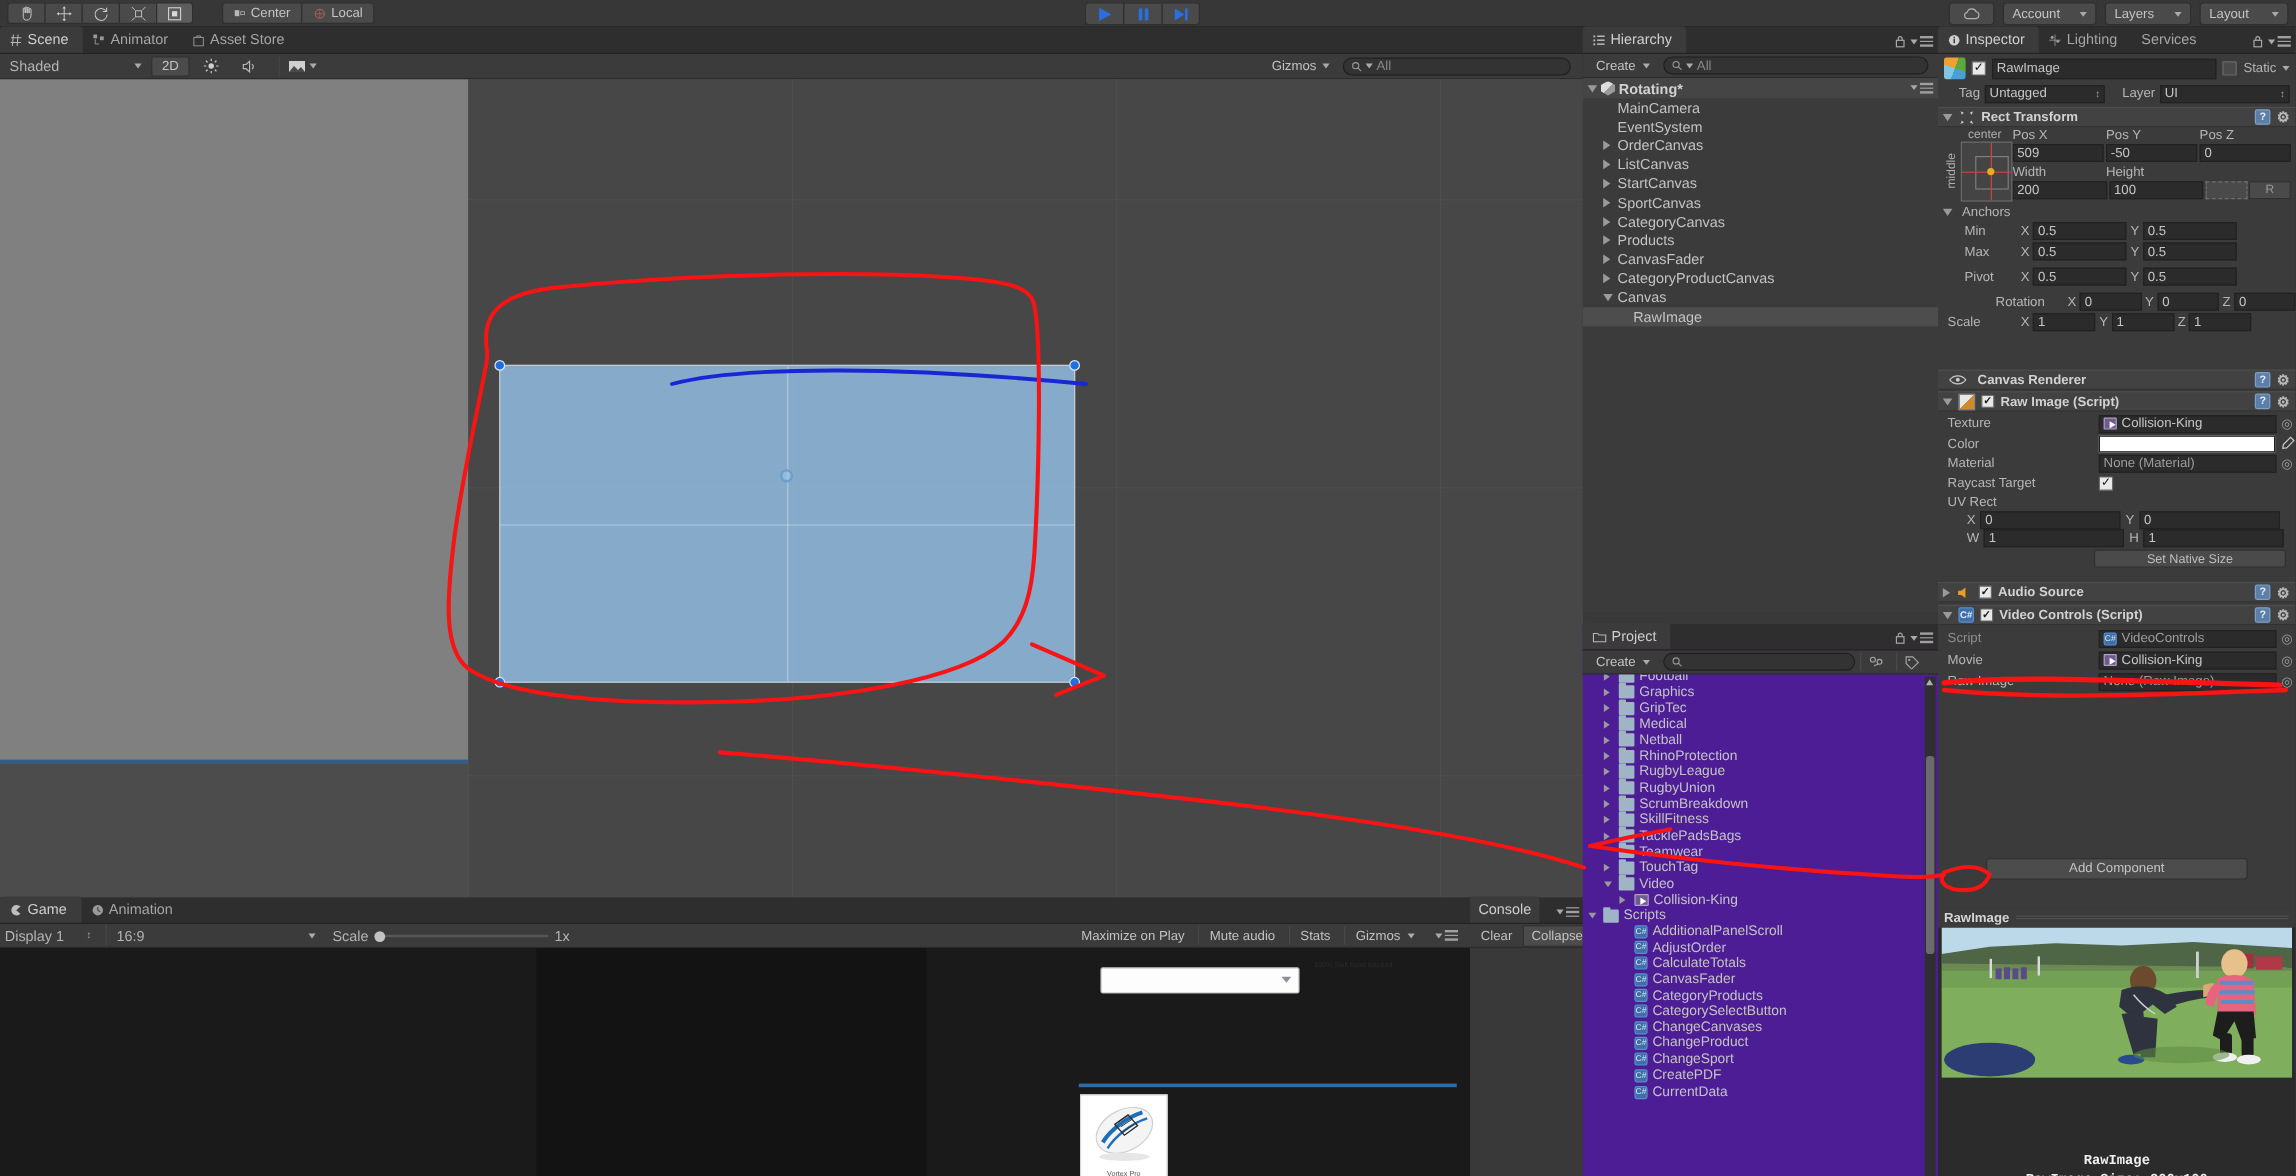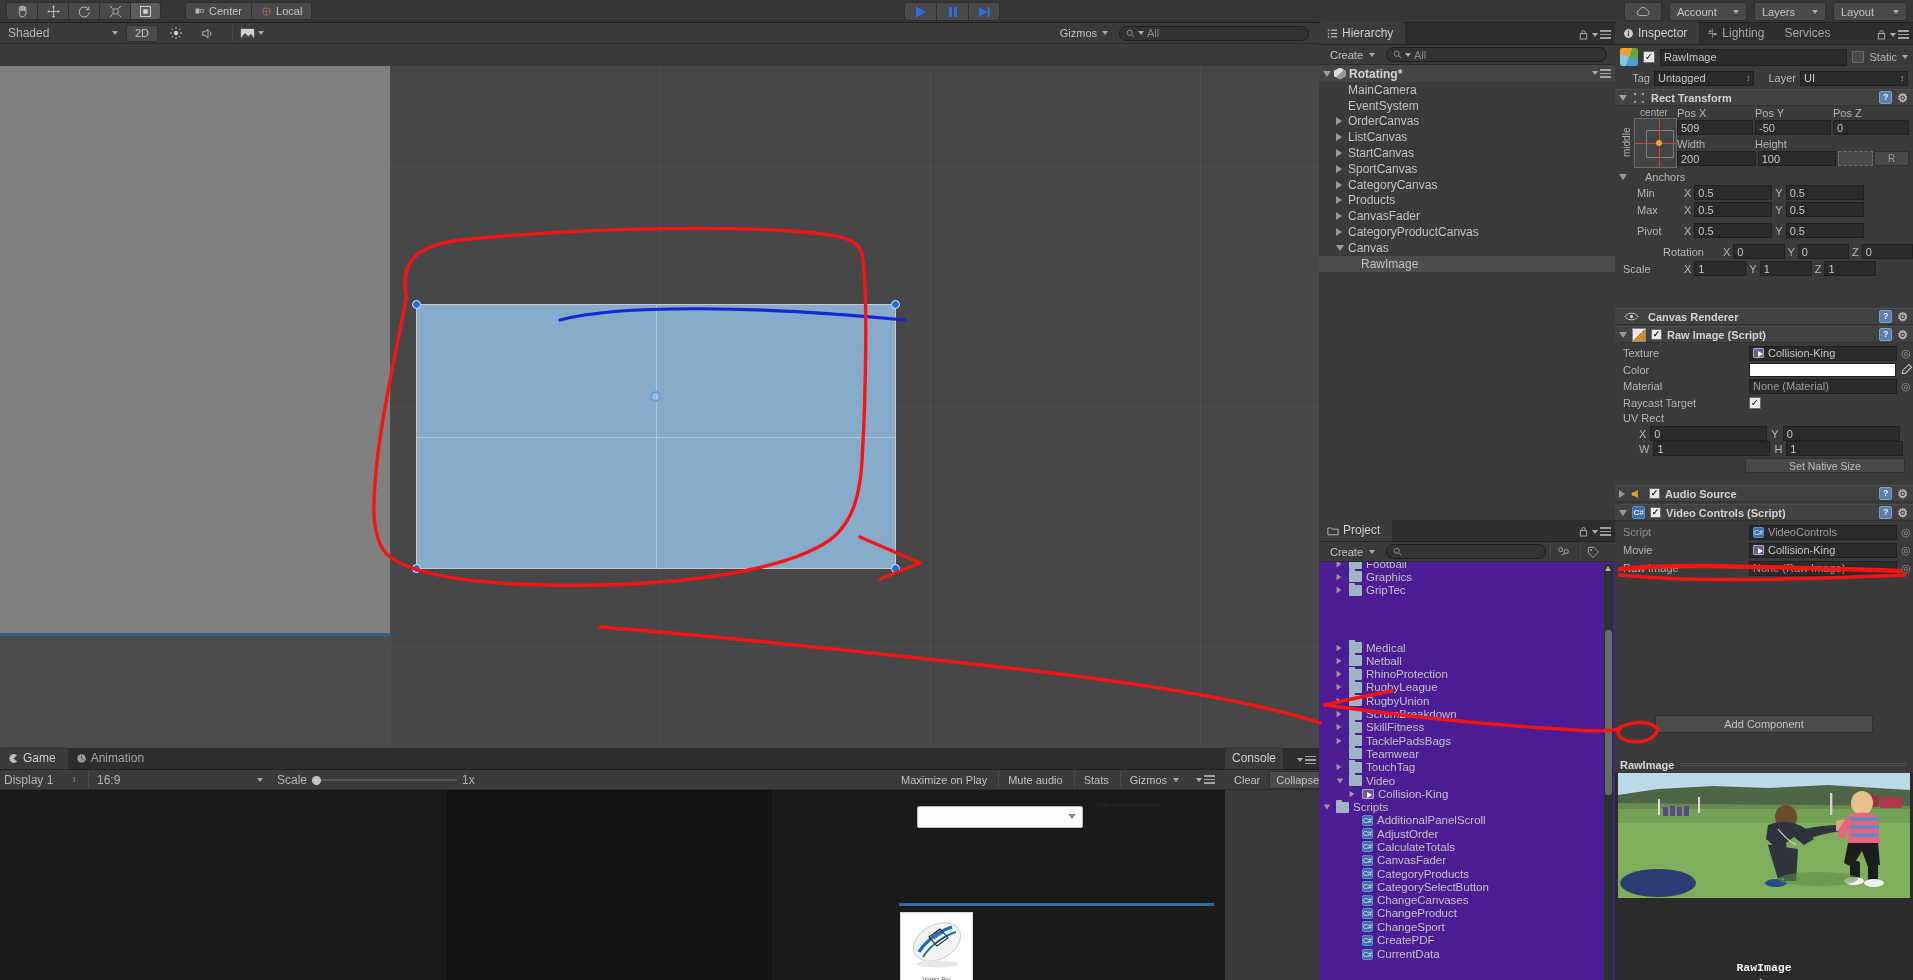--- a/index.html
+++ b/index.html
@@ -329,20 +329,43 @@
         <span class="caret-d"></span>
       </div>
       <div class="tr-btn" style="width:74px;justify-content:space-between;">
         <span>Layout</span>
         <span class="caret-d"></span>
       </div>
     </div>
   </div>
 
   <div class="panel" id="scene">
+    <div class="tabbar">
+      <div class="tab active">
+        <svg width="11" height="11" viewBox="0 0 14 14">
+          <path d="M4 1L3 13M9 1L8 13M1.5 4.5h11M1 9.5h11" stroke="#b8b8b8" stroke-width="1.1"></path>
+        </svg>
+        <span>Scene</span>
+      </div>
+      <div class="tab">
+        <svg width="11" height="11" viewBox="0 0 14 14">
+          <rect x="1" y="1" width="4" height="4" fill="#9a9a9a"></rect>
+            <rect x="8" y="3" width="4" height="4" fill="#9a9a9a"></rect>
+          <path d="M3 6v5h4" stroke="#9a9a9a" fill="none" stroke-width="1"></path>
+        </svg>
+        <span>Animator</span>
+      </div>
+      <div class="tab">
+        <svg width="11" height="11" viewBox="0 0 14 14">
+          <rect x="2" y="4" width="10" height="9" fill="none" stroke="#9a9a9a" stroke-width="1"></rect>
+          <path d="M5 4V2.5h4V4" fill="none" stroke="#9a9a9a" stroke-width="1"></path>
+        </svg>
+        <span>Asset Store</span>
+      </div>
+    </div>
 
     <div class="subbar" style="height:21px;">
       <div style="width:118px;display:flex;align-items:center;justify-content:space-between;padding:0 4px;height:19px;">
         <span>Shaded</span>
         <span class="caret-d"></span>
       </div>
       <div class="btn" style="padding:1px 8px;">
         <span>2D</span>
       </div>
       <div class="btn flat">
@@ -709,21 +732,21 @@
             <span class="folder-icon"></span>
             <span>Graphics</span>
           </div>
           <div class="prow" style="padding-left: 17px;">
             <span style="width: 9px; display: flex; align-items: center; flex: 0 0 auto;">
               <span class="tri-r" style="transform: scale(0.82);"></span>
             </span>
             <span class="folder-icon"></span>
             <span>GripTec</span>
           </div>
-          <div class="prow" style="padding-left: 17px; margin-top: 44px;">
+          <div class="prow" style="padding-left: 17px;">
             <span style="width: 9px; display: flex; align-items: center; flex: 0 0 auto;">
               <span class="tri-r" style="transform: scale(0.82);"></span>
             </span>
             <span class="folder-icon"></span>
             <span>Medical</span>
           </div>
           <div class="prow" style="padding-left: 17px;">
             <span style="width: 9px; display: flex; align-items: center; flex: 0 0 auto;">
               <span class="tri-r" style="transform: scale(0.82);"></span>
             </span>
@@ -989,21 +1012,21 @@
             <div style="flex:1;display:flex;gap:1px;">
               <div style="flex:1;background:#4a4a4a;border:1px dashed #6e6e6e;height:15px;"></div>
               <div style="flex:1;background:#4a4a4a;border:1px solid #303030;height:15px;display:flex;align-items:center;justify-content:center;font-size:10px;color:#9a9a9a;">
                   <span>R</span>
                 </div>
             </div>
           </div>
         </div>
       </div>
 
-      <div style="display:flex;align-items:center;gap:18px;margin-top:3px;padding-left:4px;">
+      <div style="display:flex;align-items:center;gap:8px;margin-top:3px;padding-left:4px;">
         <span class="tri-dn"></span>
         <span class="lbl">Anchors</span>
       </div>
 
       <div style="display:flex;align-items:center;gap:3px;padding-left:22px;margin-top:2px;">
         <span class="lbl" style="width:44px;">Min</span>
         <span class="lbl">X</span>
         <div class="field" style="width:78px;">
             <span>0.5</span>
           </div>

